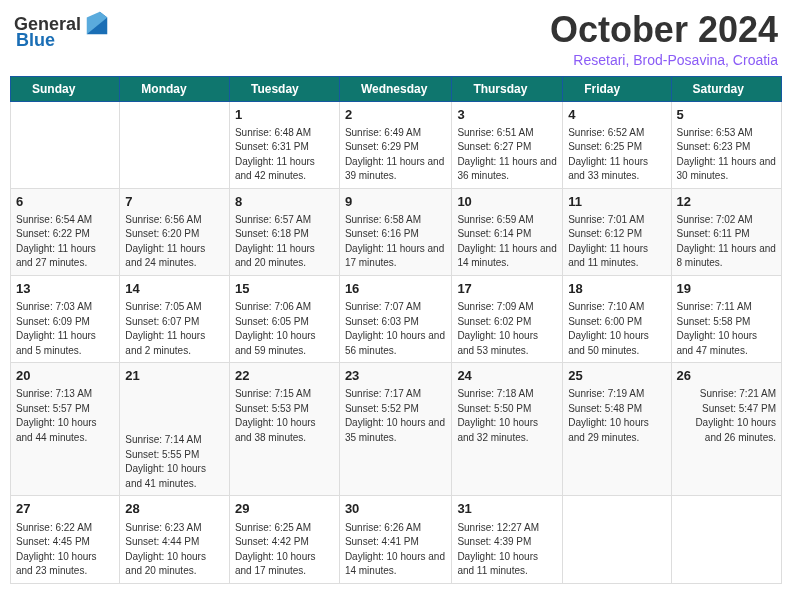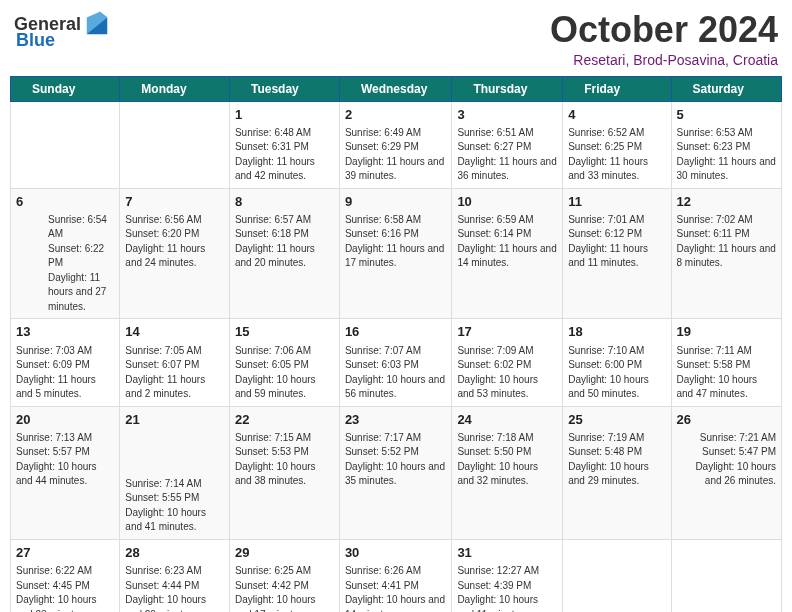--- a/index.html
+++ b/index.html
@@ -41,21 +41,21 @@
       text-align: right;
     }
     .month-title {
       font-size: 36px;
       font-weight: bold;
       color: #333;
       line-height: 1.1;
     }
     .location {
       font-size: 14px;
-      color: #701a75;
+      color: #8b5cf6;
       margin-top: 2px;
     }
     .calendar {
       width: 100%;
       border-collapse: collapse;
       border: 1px solid #ccc;
     }
     .calendar th {
       background-color: #0f766e;
       color: white;
@@ -160,21 +160,21 @@
         <td>
           <span class="day-number">5</span>
           <div class="day-info" style="white-space: pre-line;">Sunrise: 6:53 AM
 Sunset: 6:23 PM
 Daylight: 11 hours and 30 minutes.</div>
         </td>
       </tr>
       <tr>
         <td>
           <span class="day-number">6</span>
-          <div class="day-info" style="white-space: pre-line; margin-left: 32px;">Sunrise: 6:54 AM
+          <div class="day-info" style="white-space: pre-line;">Sunrise: 6:54 AM
 Sunset: 6:22 PM
 Daylight: 11 hours and 27 minutes.</div>
         </td>
         <td>
           <span class="day-number">7</span>
           <div class="day-info" style="white-space: pre-line;">Sunrise: 6:56 AM
 Sunset: 6:20 PM
 Daylight: 11 hours and 24 minutes.</div>
         </td>
         <td>

